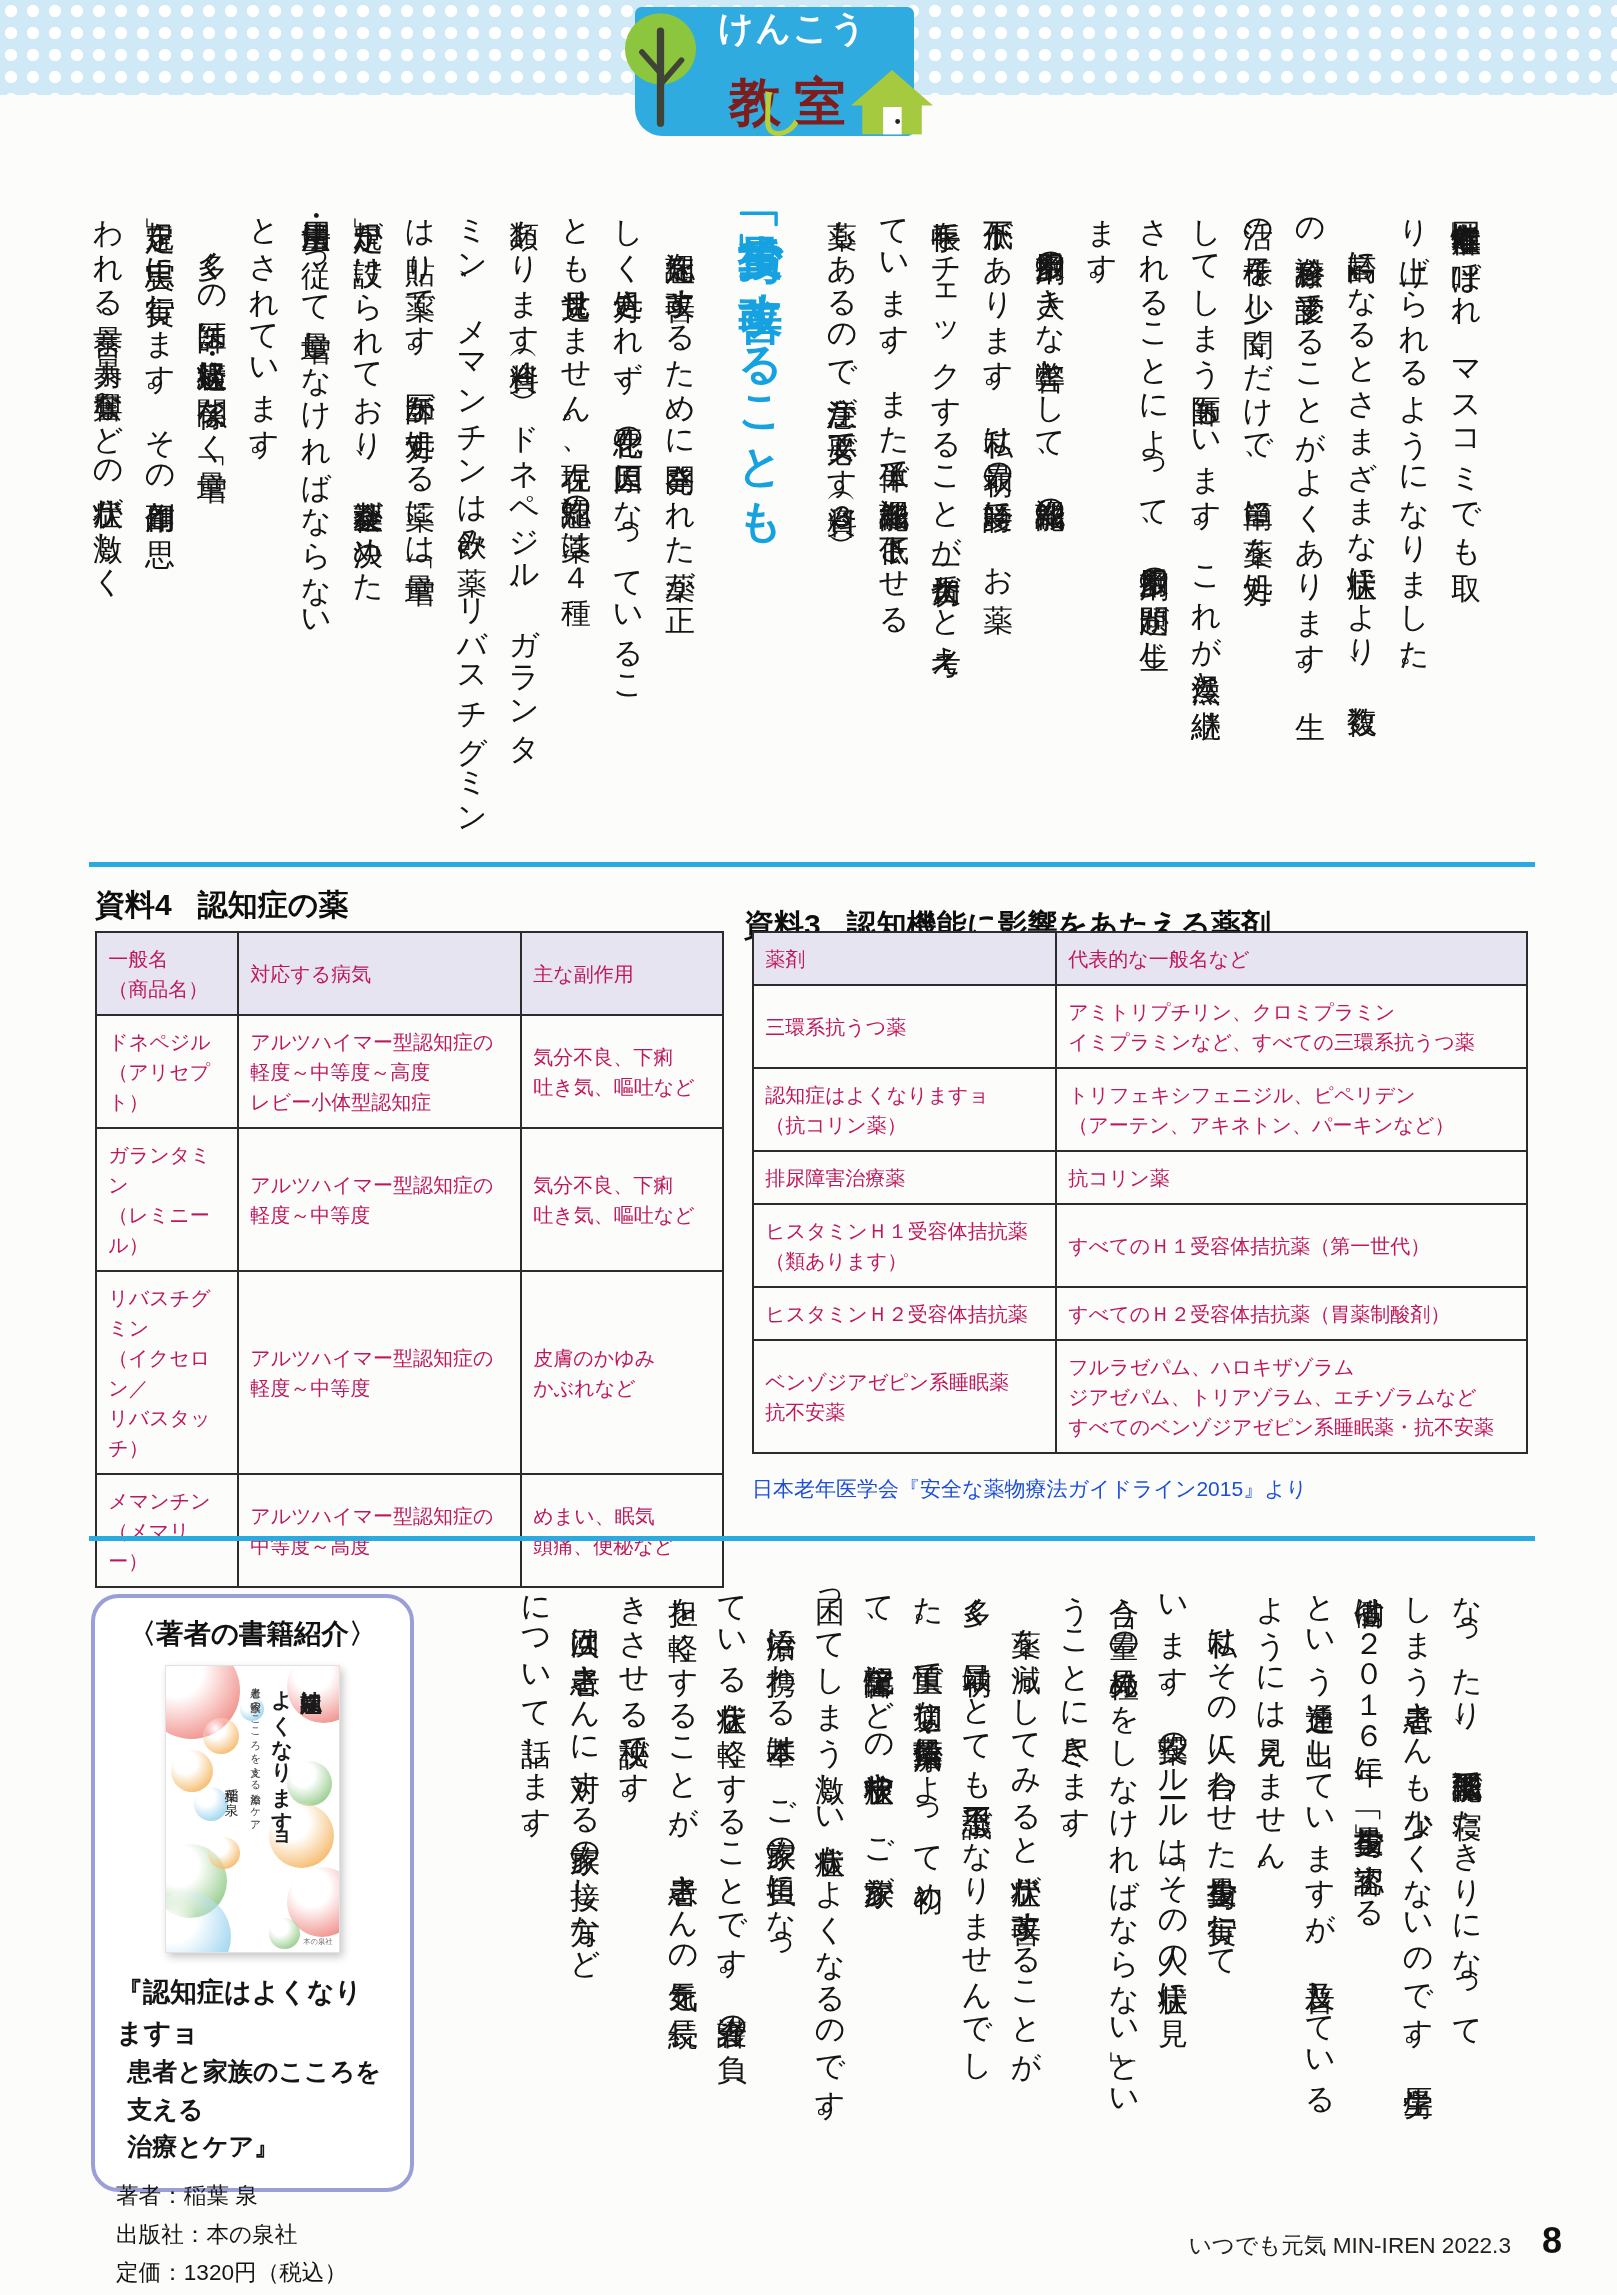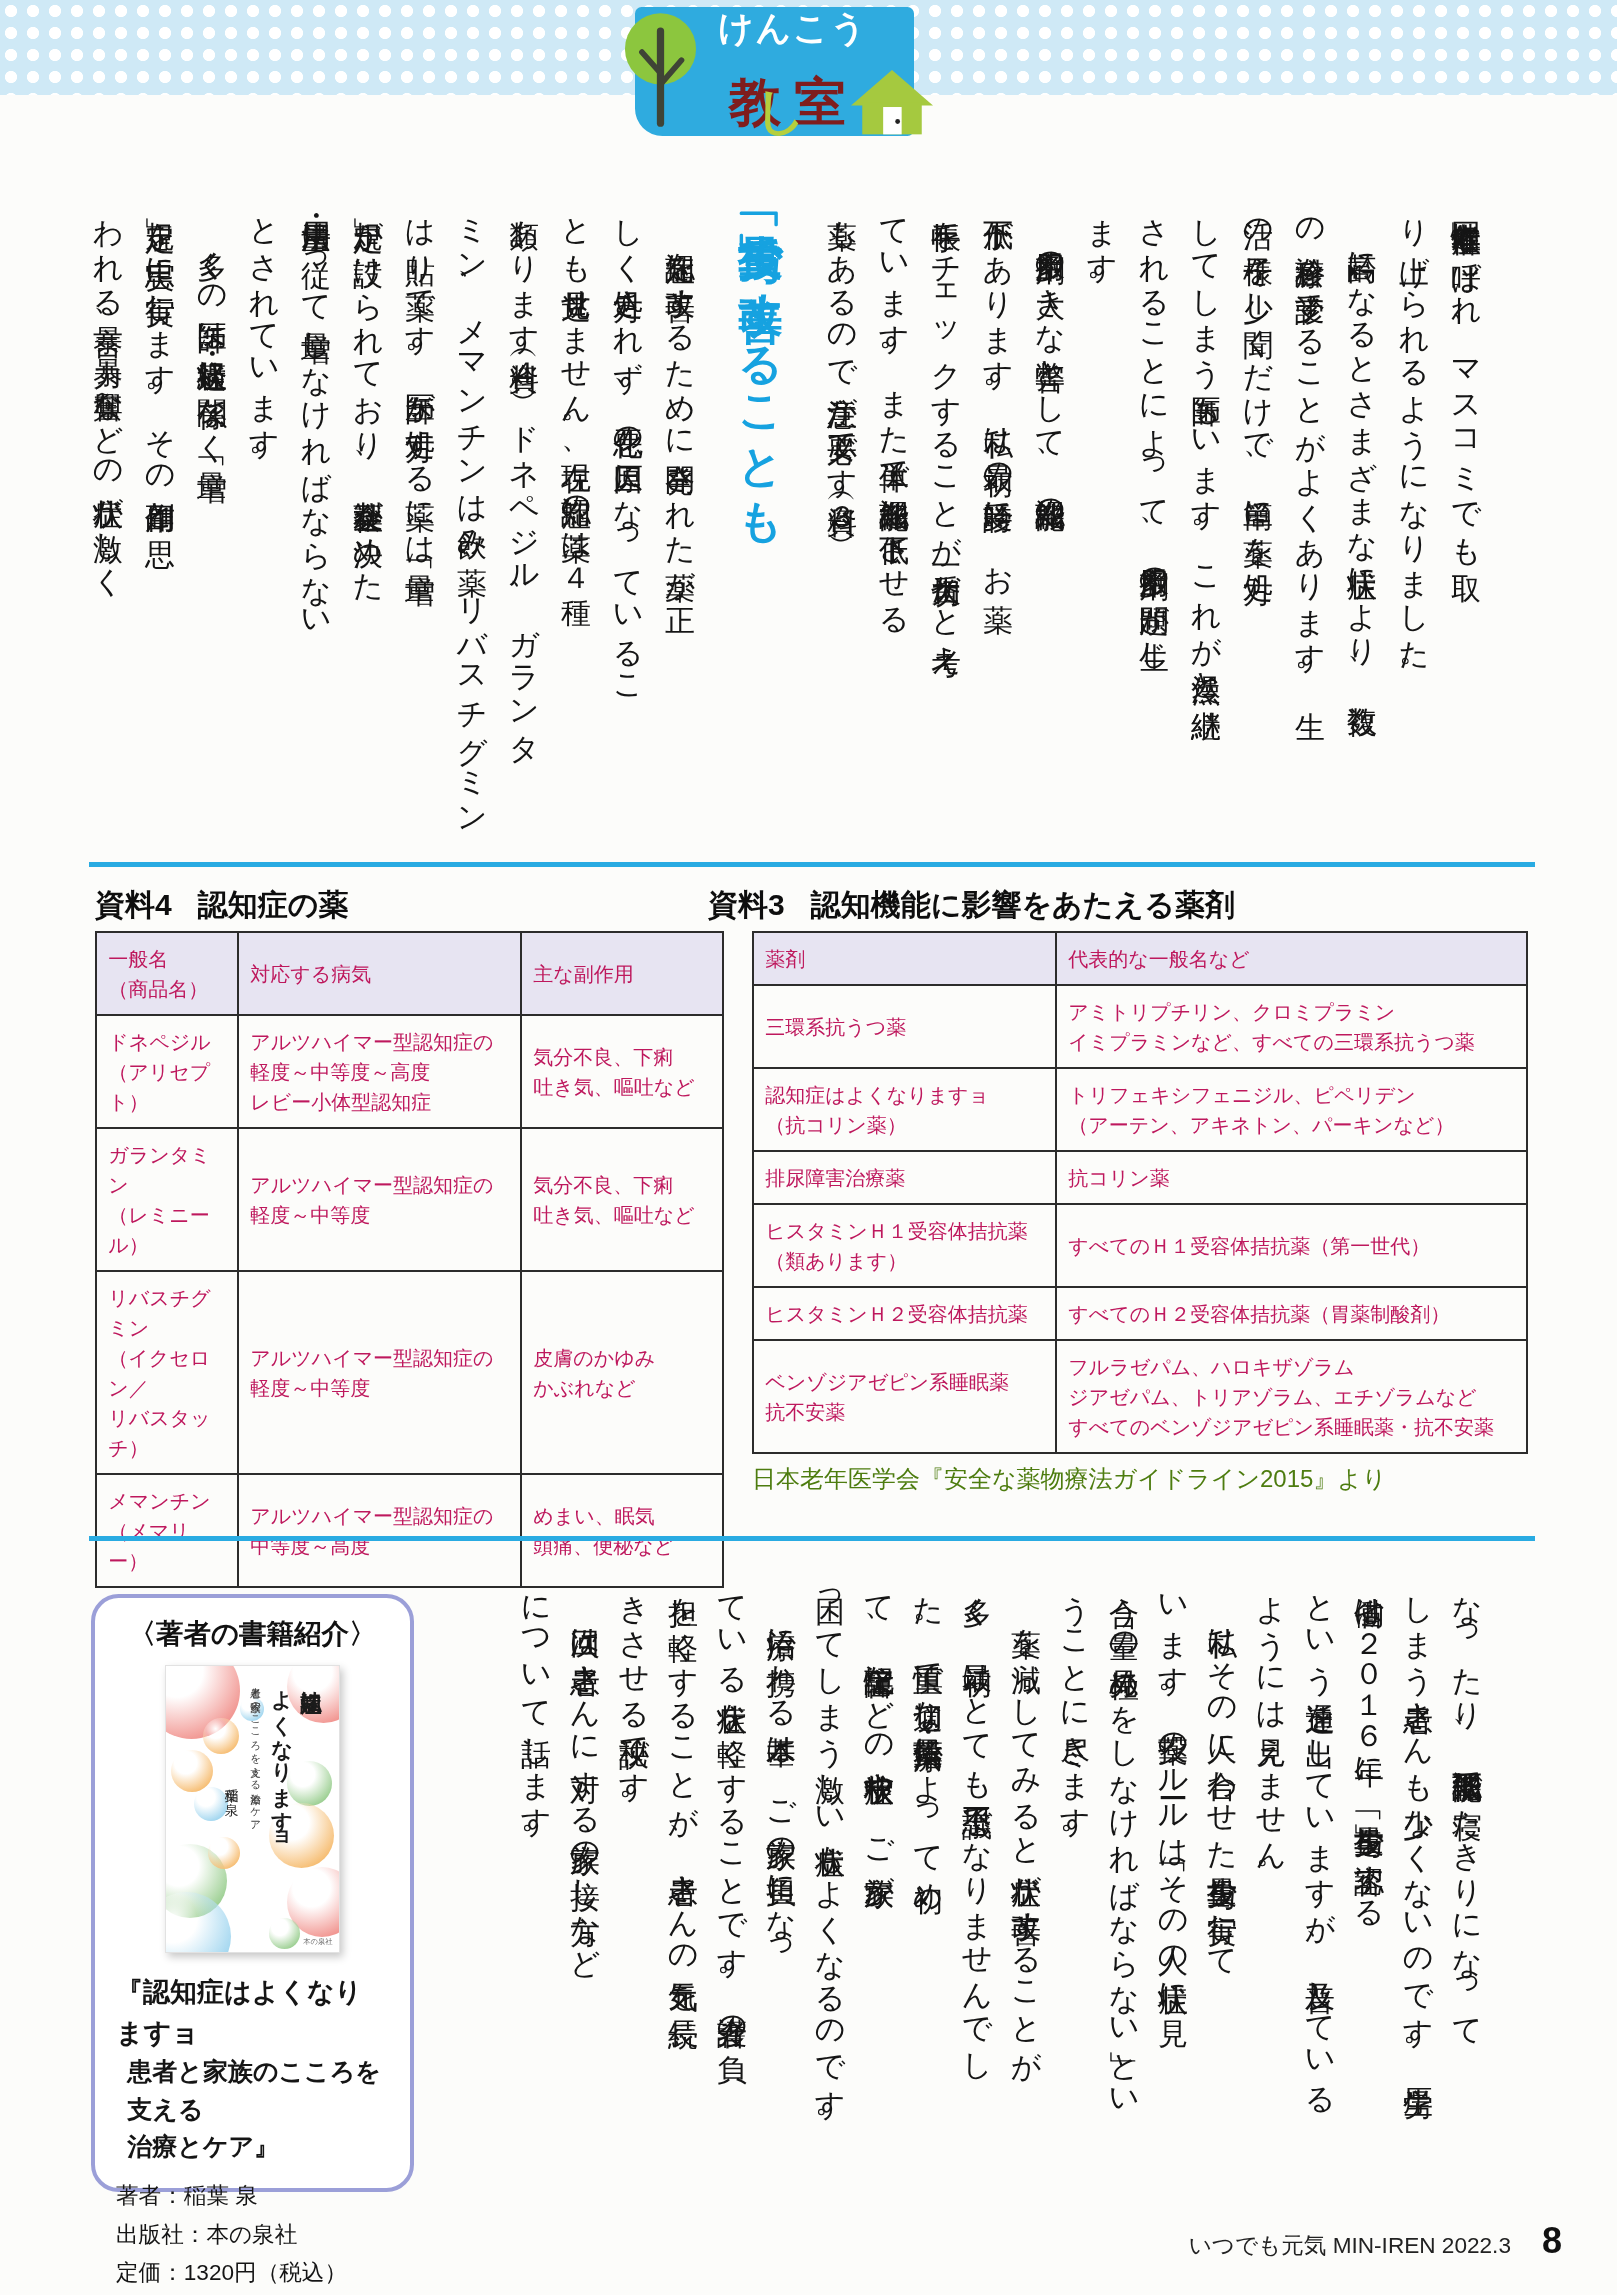--- a/index.html
+++ b/index.html
@@ -59,36 +59,36 @@
   
   .rule { position:absolute; left:89px; width:1446px; height:4.9px; background:#29abe2; }
   #rule-1 { top:862px; }
   #rule-2 { top:1536px; }
   
   .tbl-title {
     position:absolute; top:885px; display:flex; gap:26px;
     font-size:30px; font-weight:bold; color:#0e0e0e;justify-content:space-between;
   }
   #t4-title { left:95px; }
-  #t3-title { left:708px; }
+  #t3-title { left:744px;margin-top:20px; }
   .dtable {
     border-collapse:collapse; table-layout:fixed;
     font-size:20px; line-height:1.5; color:#be185d;
   }
   .dtable th, .dtable td {
     border:2.4px solid #2c2c2c; padding:10.5px 11.3px;
     vertical-align:middle; text-align:left;
     white-space:pre-line; font-weight:normal;
   }
   .dtable thead th { background:#e7e4f2; }
   #table4-wrap { position:absolute; left:95px; top:931px; width:627px; }
   #table4 { width:627px; }
   #table3-wrap { position:absolute; left:752px; top:931px; width:806px; }
   #table3 { width:775px; }
-  .tbl-caption { margin-top:9px; font-size:24px; color:#4d7c0f; }
+  .tbl-caption { margin-top:21px; font-size:21px; color:#1d4ed8; }
   
   .book-box {
     position:absolute; left:91px; top:1594px; width:323px; height:598px;
     background:#ffffff; border:4px solid #9b9fd8; border-radius:27.5px;
     box-sizing:border-box;
   }
   .book-box-title {
     margin-top:18px; text-align:center;
     font-size:27.5px; font-weight:bold; color:#111;
   }

